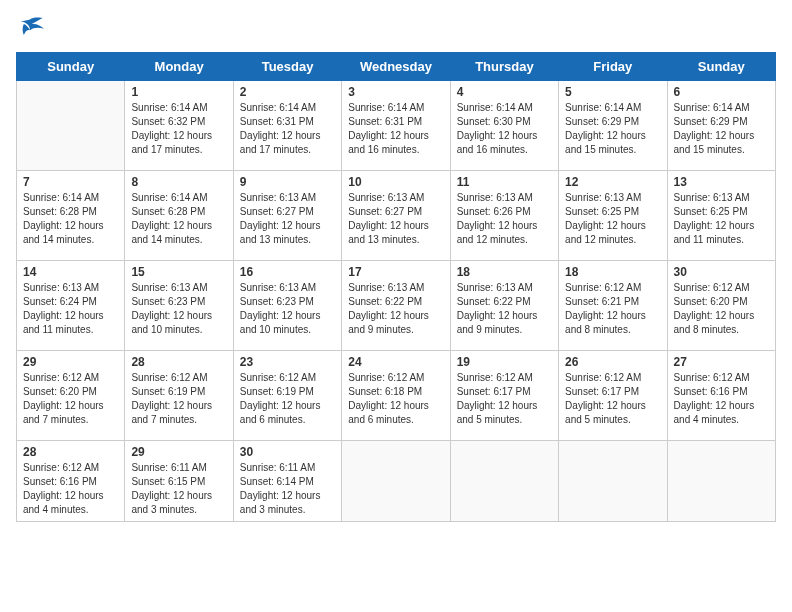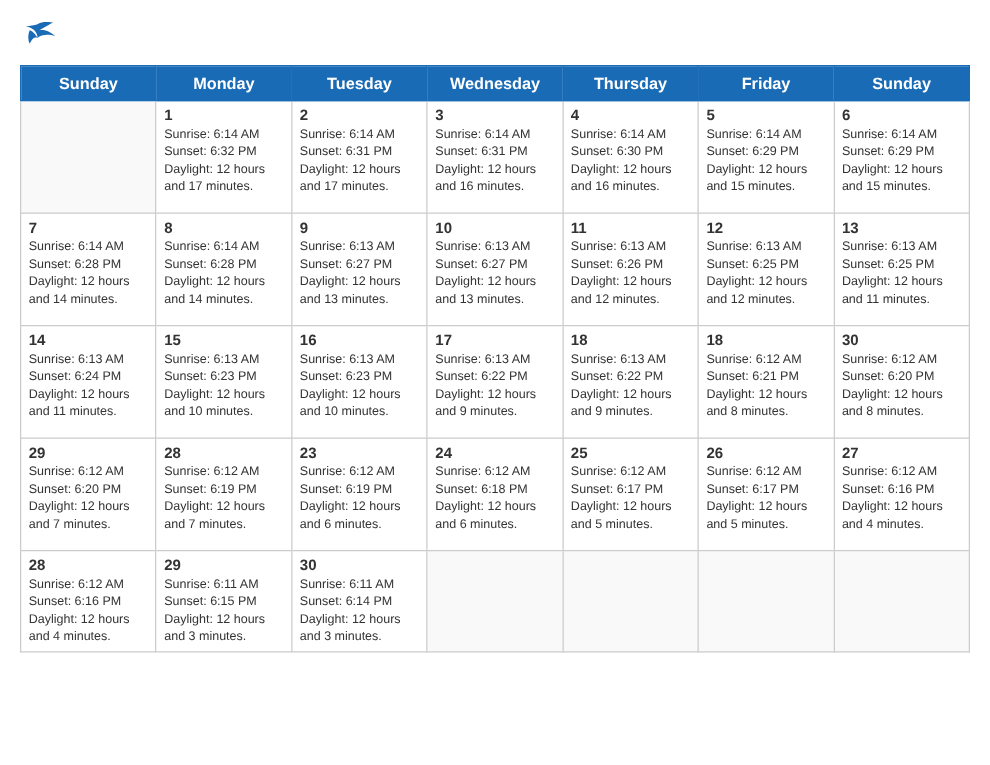--- a/index.html
+++ b/index.html
@@ -280,21 +280,21 @@
 and 6 minutes.</div>
         </td>
         <td>
           <span class="day-num">24</span>
           <div class="day-info" style="white-space: pre-line;">Sunrise: 6:12 AM
 Sunset: 6:18 PM
 Daylight: 12 hours
 and 6 minutes.</div>
         </td>
         <td>
-          <span class="day-num">25</span>
+          <span class="day-num">19</span>
           <div class="day-info" style="white-space: pre-line;">Sunrise: 6:12 AM
 Sunset: 6:17 PM
 Daylight: 12 hours
 and 5 minutes.</div>
         </td>
         <td>
           <span class="day-num">26</span>
           <div class="day-info" style="white-space: pre-line;">Sunrise: 6:12 AM
 Sunset: 6:17 PM
 Daylight: 12 hours

